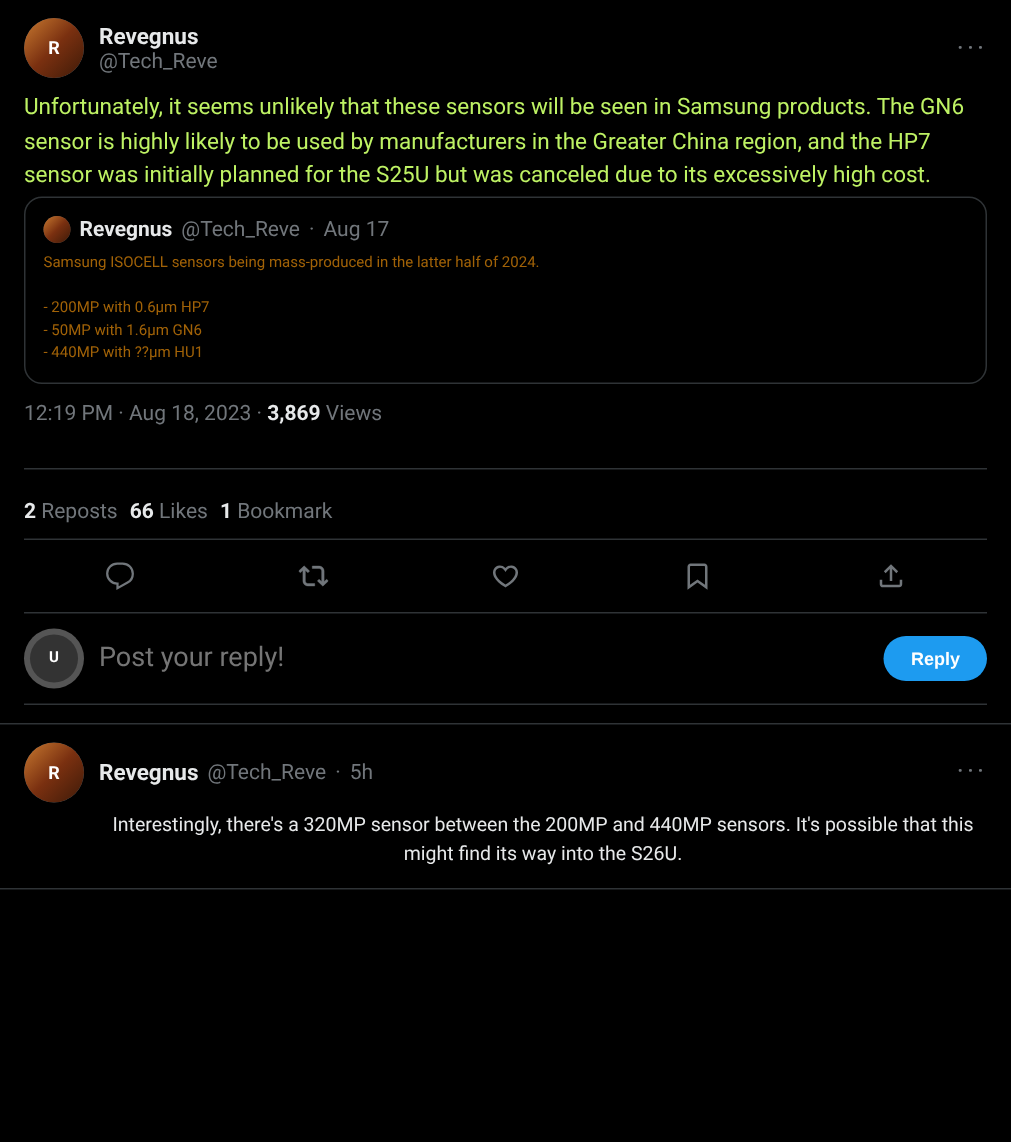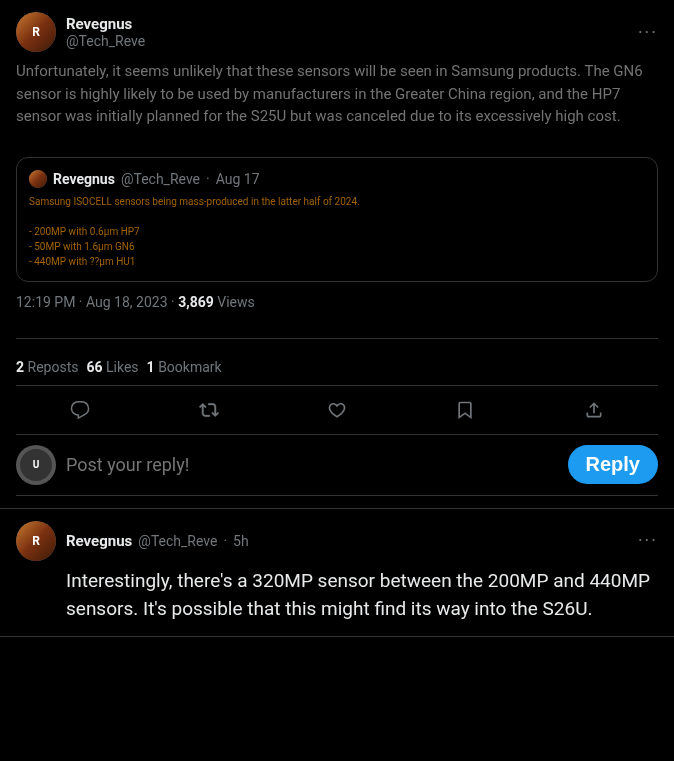--- a/index.html
+++ b/index.html
@@ -61,22 +61,22 @@
     .more-icon {
       color: #71767b;
       cursor: pointer;
       font-size: 18px;
       letter-spacing: 2px;
     }
 
     .tweet-body {
       font-size: 15px;
       line-height: 1.5;
-      color: #737373;
-      margin-bottom: 29px;
+      color: #bef264;
+      margin-bottom: 3px;
     }
 
     .quoted-tweet {
       border: 1px solid #2f3336;
       border-radius: 12px;
       padding: 12px;
       margin-bottom: 12px;
     }
 
     .quoted-header {
@@ -193,21 +193,21 @@
       font-size: 18px;
       font-family: inherit;
     }
 
     .reply-btn {
       background: #1d9bf0;
       color: #fff;
       border: none;
       border-radius: 9999px;
       padding: 8px 18px;
-      font-size: 20px;
+      font-size: 12px;
       font-weight: 700;
       cursor: pointer;
       white-space: nowrap;
       text-align: right;
     }
 
     .comment-tweet-container {
       padding: 12px 16px;
       border-bottom: 1px solid #2f3336;
     }
@@ -225,24 +225,25 @@
       gap: 10px;
     }
 
     .comment-user-info {
       display: flex;
       align-items: center;
       gap: 6px;
     }
 
     .comment-body {
-      font-size: 19px;
+      font-size: 13px;
       line-height: 1.5;
       color: #e7e9ea;
       padding-left: 50px;
+      text-align: center;
     }
 
     
     .avatar-circle {
       width: 40px;
       height: 40px;
       border-radius: 50%;
       background: linear-gradient(135deg, #c97a30 0%, #7a3010 50%, #3d1a08 100%);
       display: flex;
       align-items: center;

